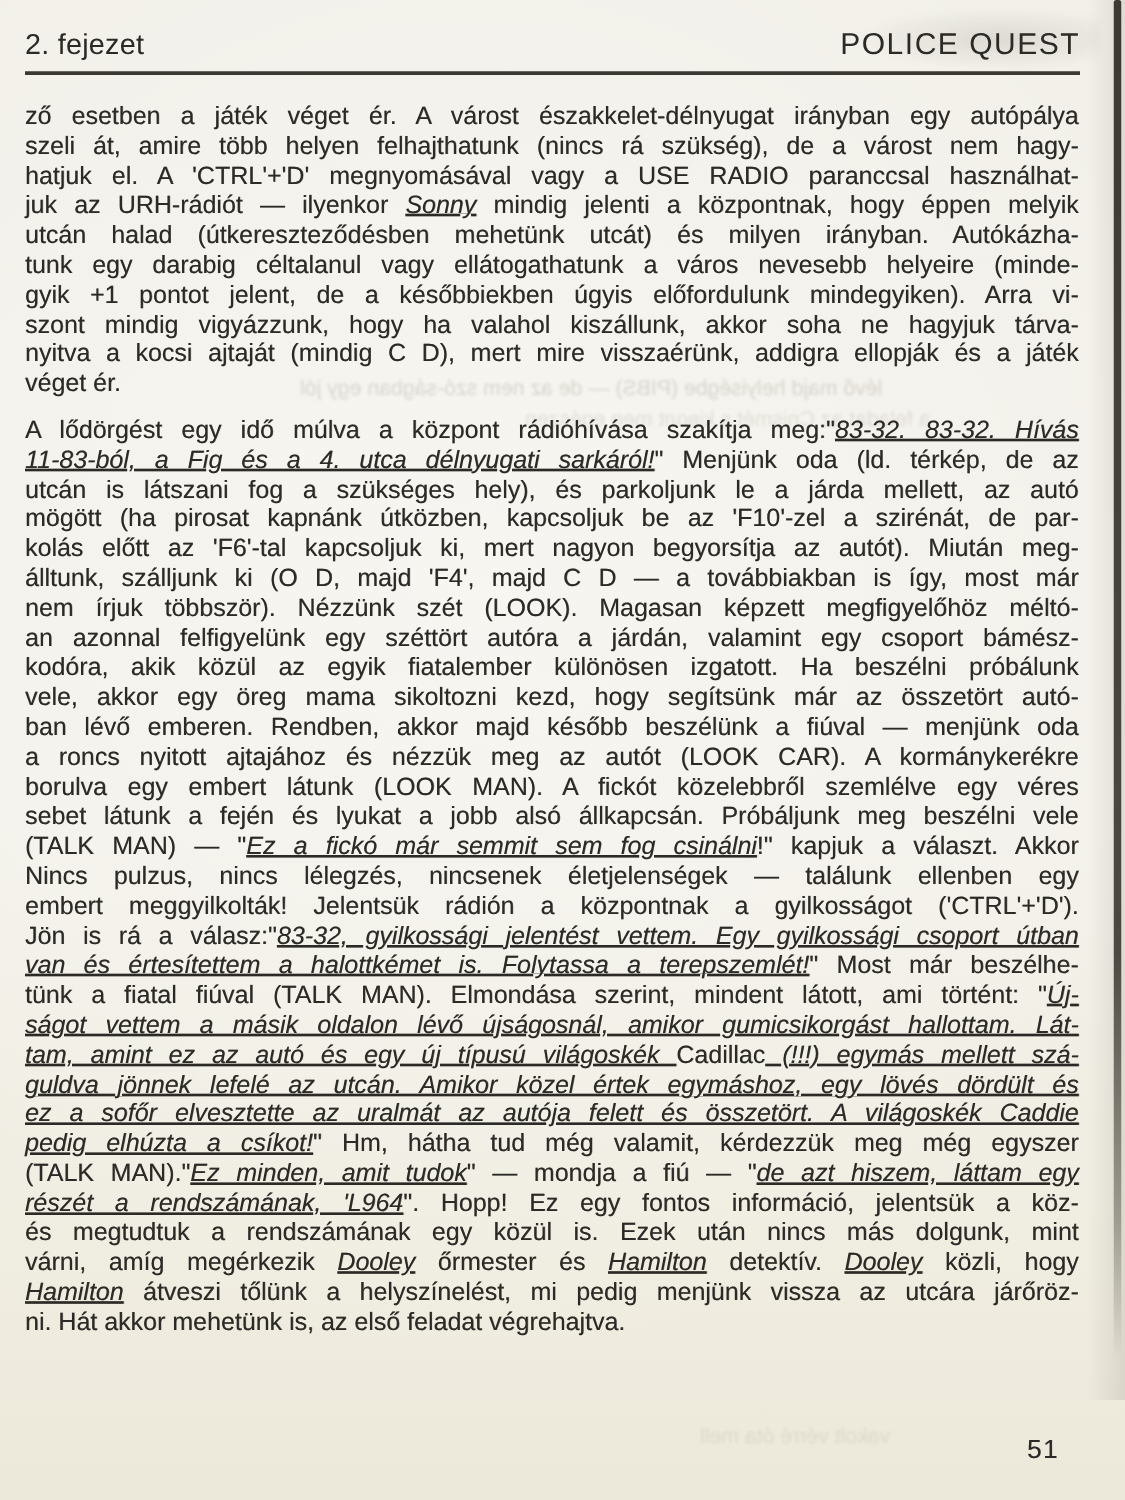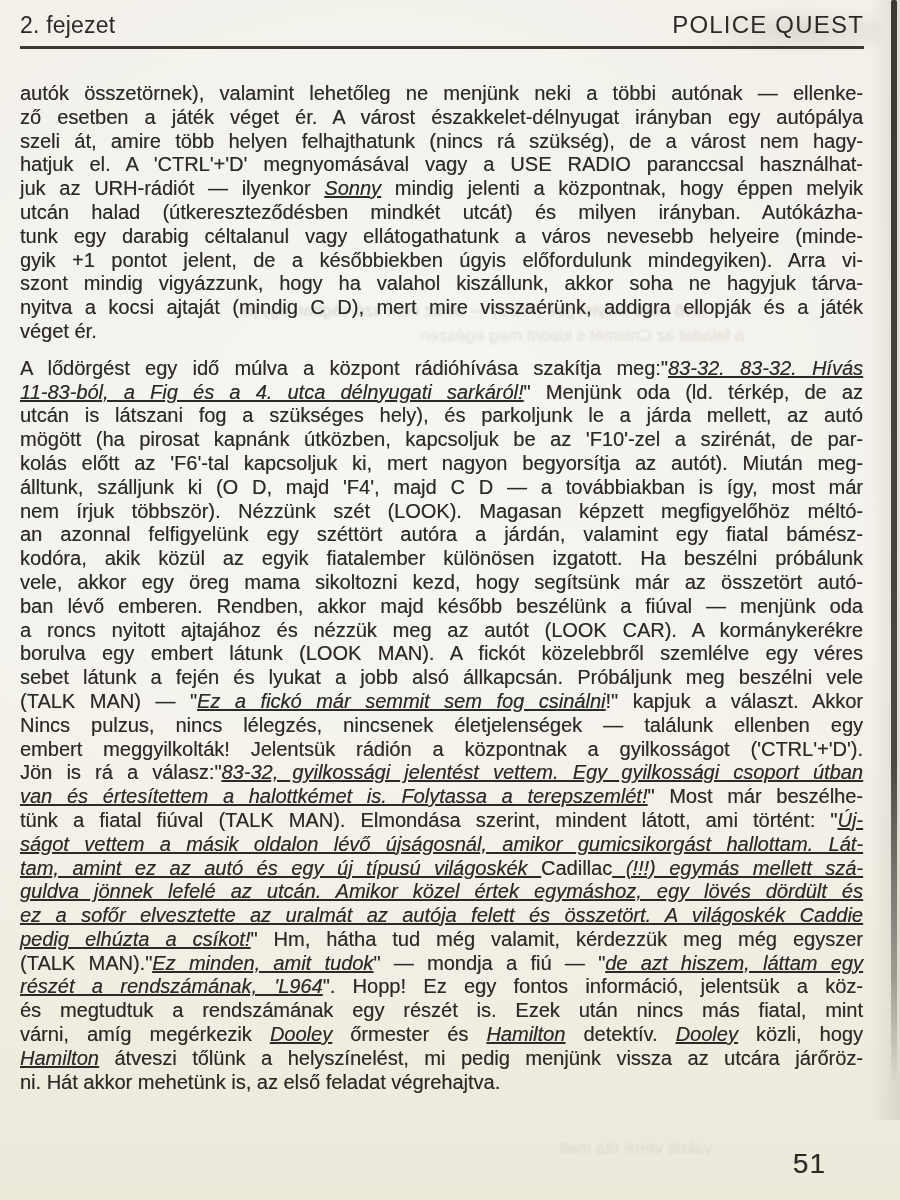--- a/index.html
+++ b/index.html
@@ -11,36 +11,36 @@
     font-family:"Liberation Sans","DejaVu Sans",sans-serif;
     color:#2c2a26;
   }
   
   .header{
     position:absolute;left:20px;right:36px;top:11px;
     display:flex;justify-content:space-between;align-items:baseline;
     border-bottom:3px solid #3c3933;padding-bottom:7px;
   }
   .h-left{font-size:23px;letter-spacing:0.2px;}
-  .h-right{font-size:24px;letter-spacing:1.2px;}
+  .h-right{font-size:24px;letter-spacing:1.2px;margin-top:11px;}
   
   .bodytext{position:absolute;left:20px;top:82px;width:843px;}
   .para{margin:0 0 13px 0;}
   .line{
     font-size:20px;line-height:23.8px;
     text-align:justify;text-align-last:justify;
     color:#2c2a26;
     text-shadow:0.3px 0 0 rgba(44,42,38,0.5);
     white-space:normal;
   }
   .line.last{text-align-last:left;}
   .line span.b{font-weight:400;}
   .line span.i{font-style:italic;text-decoration:underline;}
   
-  .pagenum{position:absolute;top:1148px;right:74px;font-size:28px;letter-spacing:1px;color:#2c2a26;text-shadow:0.3px 0 0 rgba(44,42,38,0.5);}
+  .pagenum{position:absolute;top:1148px;right:53px;font-size:21px;letter-spacing:1px;color:#2c2a26;text-shadow:0.3px 0 0 rgba(44,42,38,0.5);}
   
   .edge-line{
     position:absolute;top:0;right:3px;width:6px;height:1085px;
     background:linear-gradient(to bottom, rgba(38,34,28,0.88) 0%, rgba(38,34,28,0.8) 70%, rgba(38,34,28,0.35) 90%, rgba(38,34,28,0) 100%);
     filter:blur(0.5px);border-radius:2px;
   }
   .edge-band{
     position:absolute;top:0;right:0;width:30px;height:1120px;
     background:linear-gradient(to left, rgba(95,90,78,0.14), rgba(95,90,78,0));
   }
@@ -71,61 +71,60 @@
   <div class="bleed bleed-2">a feladat az Cnismét s kiволt meg egészen</div>
   <div class="bleed bleed-3">vakolt vérré óta mell</div>
 
   <div class="header">
     <span class="h-left">2. fejezet</span>
     <span class="h-right">POLICE QUEST</span>
   </div>
 
   <div class="bodytext">
       <div class="para">
-        <div class="line"><span>autók összetörnek), valamint lehetőleg ne menjünk neki a többi autónak — ellenke-</span></div>
         <div class="line"><span>ző esetben a játék véget ér. A várost északkelet-délnyugat irányban egy autópálya</span></div>
         <div class="line"><span>szeli át, amire több helyen felhajthatunk (nincs rá szükség), de a várost nem hagy-</span></div>
         <div class="line"><span>hatjuk el. A '</span><span class="b">CTRL</span><span>'+'</span><span class="b">D</span><span>' megnyomásával vagy a USE RADIO paranccsal használhat-</span></div>
         <div class="line"><span>juk az URH-rádiót — ilyenkor </span><span class="i">Sonny</span><span> mindig jelenti a központnak, hogy éppen melyik</span></div>
-        <div class="line"><span>utcán halad (útkereszteződésben mindkét utcát) és milyen irányban. Autókázha-</span></div>
+        <div class="line"><span>utcán halad (útkereszteződésben mehetünk utcát) és milyen irányban. Autókázha-</span></div>
         <div class="line"><span>tunk egy darabig céltalanul vagy ellátogathatunk a város nevesebb helyeire (minde-</span></div>
         <div class="line"><span>gyik +1 pontot jelent, de a későbbiekben úgyis előfordulunk mindegyiken). Arra vi-</span></div>
         <div class="line"><span>szont mindig vigyázzunk, hogy ha valahol kiszállunk, akkor soha ne hagyjuk tárva-</span></div>
         <div class="line"><span>nyitva a kocsi ajtaját (mindig C D), mert mire visszaérünk, addigra ellopják és a játék</span></div>
         <div class="line last"><span>véget ér.</span></div>
       </div>
       <div class="para">
         <div class="line"><span>A lődörgést egy idő múlva a központ rádióhívása szakítja meg:"</span><span class="i">83-32. 83-32. Hívás</span></div>
         <div class="line"><span class="i">11-83-ból, a Fig és a 4. utca délnyugati sarkáról!</span><span>" Menjünk oda (ld. térkép, de az</span></div>
         <div class="line"><span>utcán is látszani fog a szükséges hely), és parkoljunk le a járda mellett, az autó</span></div>
         <div class="line"><span>mögött (ha pirosat kapnánk útközben, kapcsoljuk be az '</span><span class="b">F10</span><span>'-zel a szirénát, de par-</span></div>
         <div class="line"><span>kolás előtt az '</span><span class="b">F6</span><span>'-tal kapcsoljuk ki, mert nagyon begyorsítja az autót). Miután meg-</span></div>
         <div class="line"><span>álltunk, szálljunk ki (O D, majd '</span><span class="b">F4</span><span>', majd C D — a továbbiakban is így, most már</span></div>
         <div class="line"><span>nem írjuk többször). Nézzünk szét (LOOK). Magasan képzett megfigyelőhöz méltó-</span></div>
-        <div class="line"><span>an azonnal felfigyelünk egy széttört autóra a járdán, valamint egy fiatal bámész-</span></div>
+        <div class="line"><span>an azonnal felfigyelünk egy széttört autóra a járdán, valamint egy csoport bámész-</span></div>
         <div class="line"><span>kodóra, akik közül az egyik fiatalember különösen izgatott. Ha beszélni próbálunk</span></div>
         <div class="line"><span>vele, akkor egy öreg mama sikoltozni kezd, hogy segítsünk már az összetört autó-</span></div>
         <div class="line"><span>ban lévő emberen. Rendben, akkor majd később beszélünk a fiúval — menjünk oda</span></div>
         <div class="line"><span>a roncs nyitott ajtajához és nézzük meg az autót (LOOK CAR). A kormánykerékre</span></div>
         <div class="line"><span>borulva egy embert látunk (LOOK MAN). A fickót közelebbről szemlélve egy véres</span></div>
         <div class="line"><span>sebet látunk a fején és lyukat a jobb alsó állkapcsán. Próbáljunk meg beszélni vele</span></div>
         <div class="line"><span>(TALK MAN) — "</span><span class="i">Ez a fickó már semmit sem fog csinálni</span><span>!" kapjuk a választ. Akkor</span></div>
         <div class="line"><span>Nincs pulzus, nincs lélegzés, nincsenek életjelenségek — találunk ellenben egy</span></div>
         <div class="line"><span>embert meggyilkolták! Jelentsük rádión a központnak a gyilkosságot ('</span><span class="b">CTRL</span><span>'+'</span><span class="b">D</span><span>').</span></div>
         <div class="line"><span>Jön is rá a válasz:"</span><span class="i">83-32, gyilkossági jelentést vettem. Egy gyilkossági csoport útban</span></div>
         <div class="line"><span class="i">van és értesítettem a halottkémet is. Folytassa a terepszemlét!</span><span>" Most már beszélhe-</span></div>
         <div class="line"><span>tünk a fiatal fiúval (TALK MAN). Elmondása szerint, mindent látott, ami történt: "</span><span class="i">Új-</span></div>
         <div class="line"><span class="i">ságot vettem a másik oldalon lévő újságosnál, amikor gumicsikorgást hallottam. Lát-</span></div>
         <div class="line"><span class="i">tam, amint ez az autó és egy új típusú világoskék </span><span>Cadillac</span><span class="i"> (!!!) egymás mellett szá-</span></div>
         <div class="line"><span class="i">guldva jönnek lefelé az utcán. Amikor közel értek egymáshoz, egy lövés dördült és</span></div>
         <div class="line"><span class="i">ez a sofőr elvesztette az uralmát az autója felett és összetört. A világoskék Caddie</span></div>
         <div class="line"><span class="i">pedig elhúzta a csíkot!</span><span>" Hm, hátha tud még valamit, kérdezzük meg még egyszer</span></div>
         <div class="line"><span>(TALK MAN)."</span><span class="i">Ez minden, amit tudok</span><span>" — mondja a fiú — "</span><span class="i">de azt hiszem, láttam egy</span></div>
         <div class="line"><span class="i">részét a rendszámának, 'L964</span><span>". Hopp! Ez egy fontos információ, jelentsük a köz-</span></div>
-        <div class="line"><span>és megtudtuk a rendszámának egy részét is. Ezek után nincs más fiatal, mint</span></div>
+        <div class="line"><span>és megtudtuk a rendszámának egy közül is. Ezek után nincs más dolgunk, mint</span></div>
         <div class="line"><span>várni, amíg megérkezik </span><span class="i">Dooley</span><span> őrmester és </span><span class="i">Hamilton</span><span> detektív. </span><span class="i">Dooley</span><span> közli, hogy</span></div>
         <div class="line"><span class="i">Hamilton</span><span> átveszi tőlünk a helyszínelést, mi pedig menjünk vissza az utcára járőröz-</span></div>
         <div class="line last"><span>ni. Hát akkor mehetünk is, az első feladat végrehajtva.</span></div>
       </div>
     </div>
 
   <div class="pagenum">51</div>
 
 </div>
 

